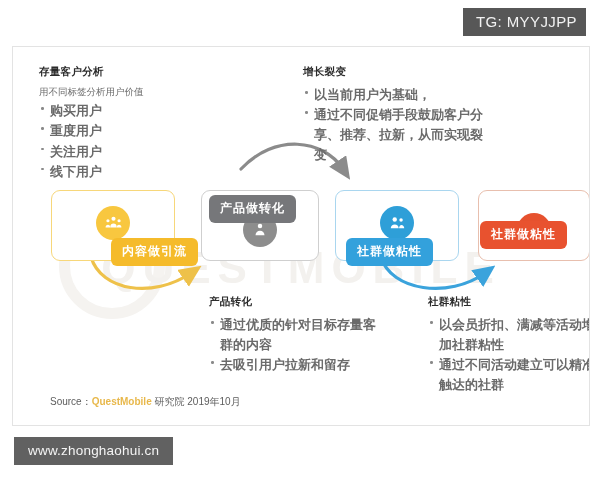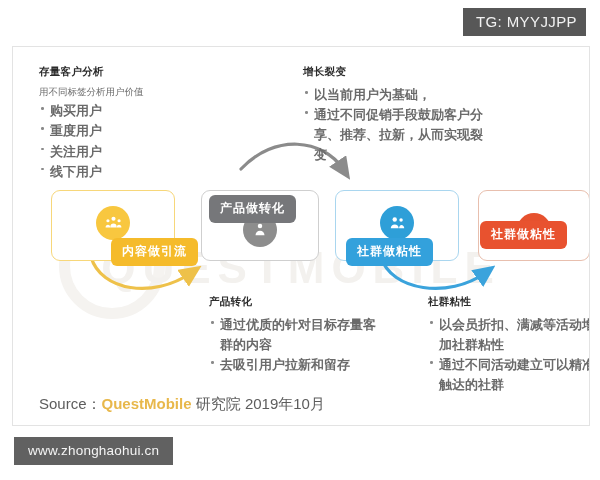--- a/index.html
+++ b/index.html
@@ -81,22 +81,22 @@
   #card3{left:322px;top:143px;width:124px;height:71px;border:1.4px solid #a9d6ef;}
   #card3 .ic{top:15px;background:#2e9fd8;}
   #pill3{left:333px;top:191px;background:#33a1dc;}
   #card4{left:465px;top:143px;width:112px;height:71px;border:1.4px solid #e8bfae;}
   #card4 .ic{top:22px;background:#e6512e;}
   #pill4{left:467px;top:128px;background:#e8522f;margin-top:46px;}
   
   .arrows{position:absolute;left:0;top:0;width:576px;height:378px;pointer-events:none;}
   
   .source{
-    position:absolute;left:26px;top:348px;
-    font-size:15px;color:#5d5d5d;white-space:nowrap;
+    position:absolute;left:37px;top:348px;
+    font-size:10px;color:#5d5d5d;white-space:nowrap;
   }
   .source .qm{color:#e8b84b;font-weight:bold;}
   
   .sitebar{
     position:absolute;left:14px;top:437px;
     background:#616161;color:#f4f4f4;
     font-size:13.5px;padding:6px 14px 7px 14px;
     letter-spacing:.2px;white-space:nowrap;
   }
 </style>

